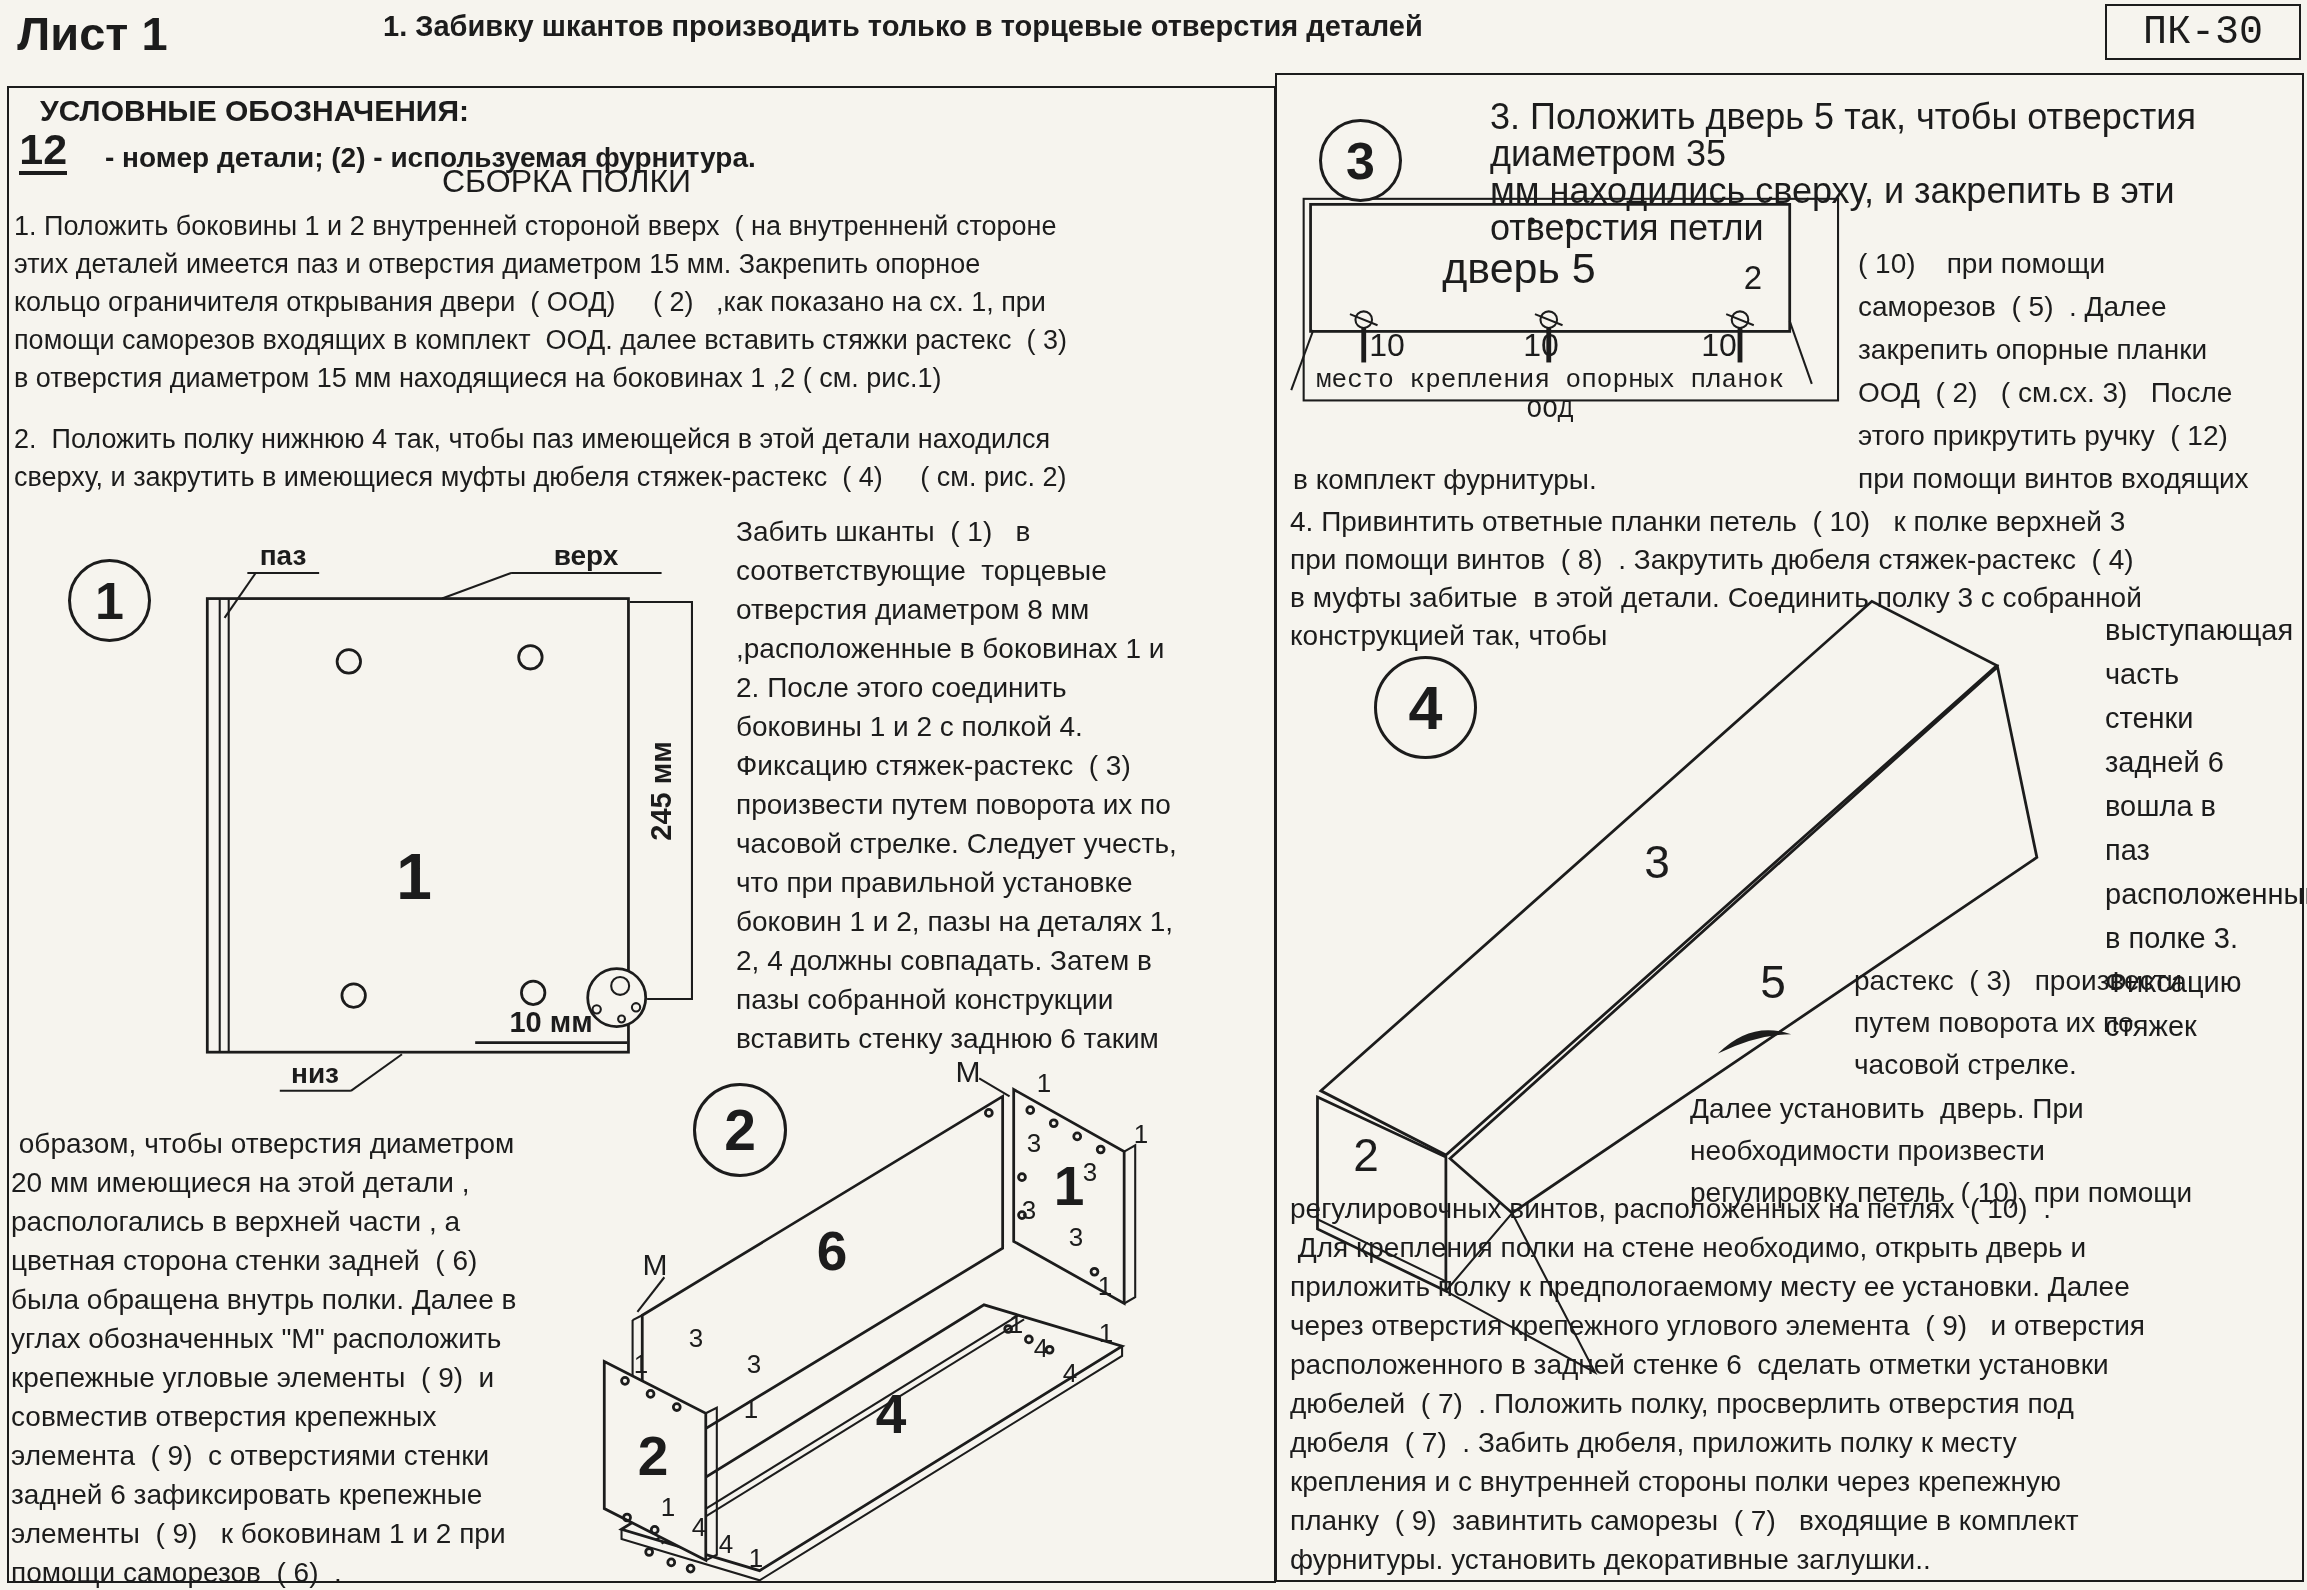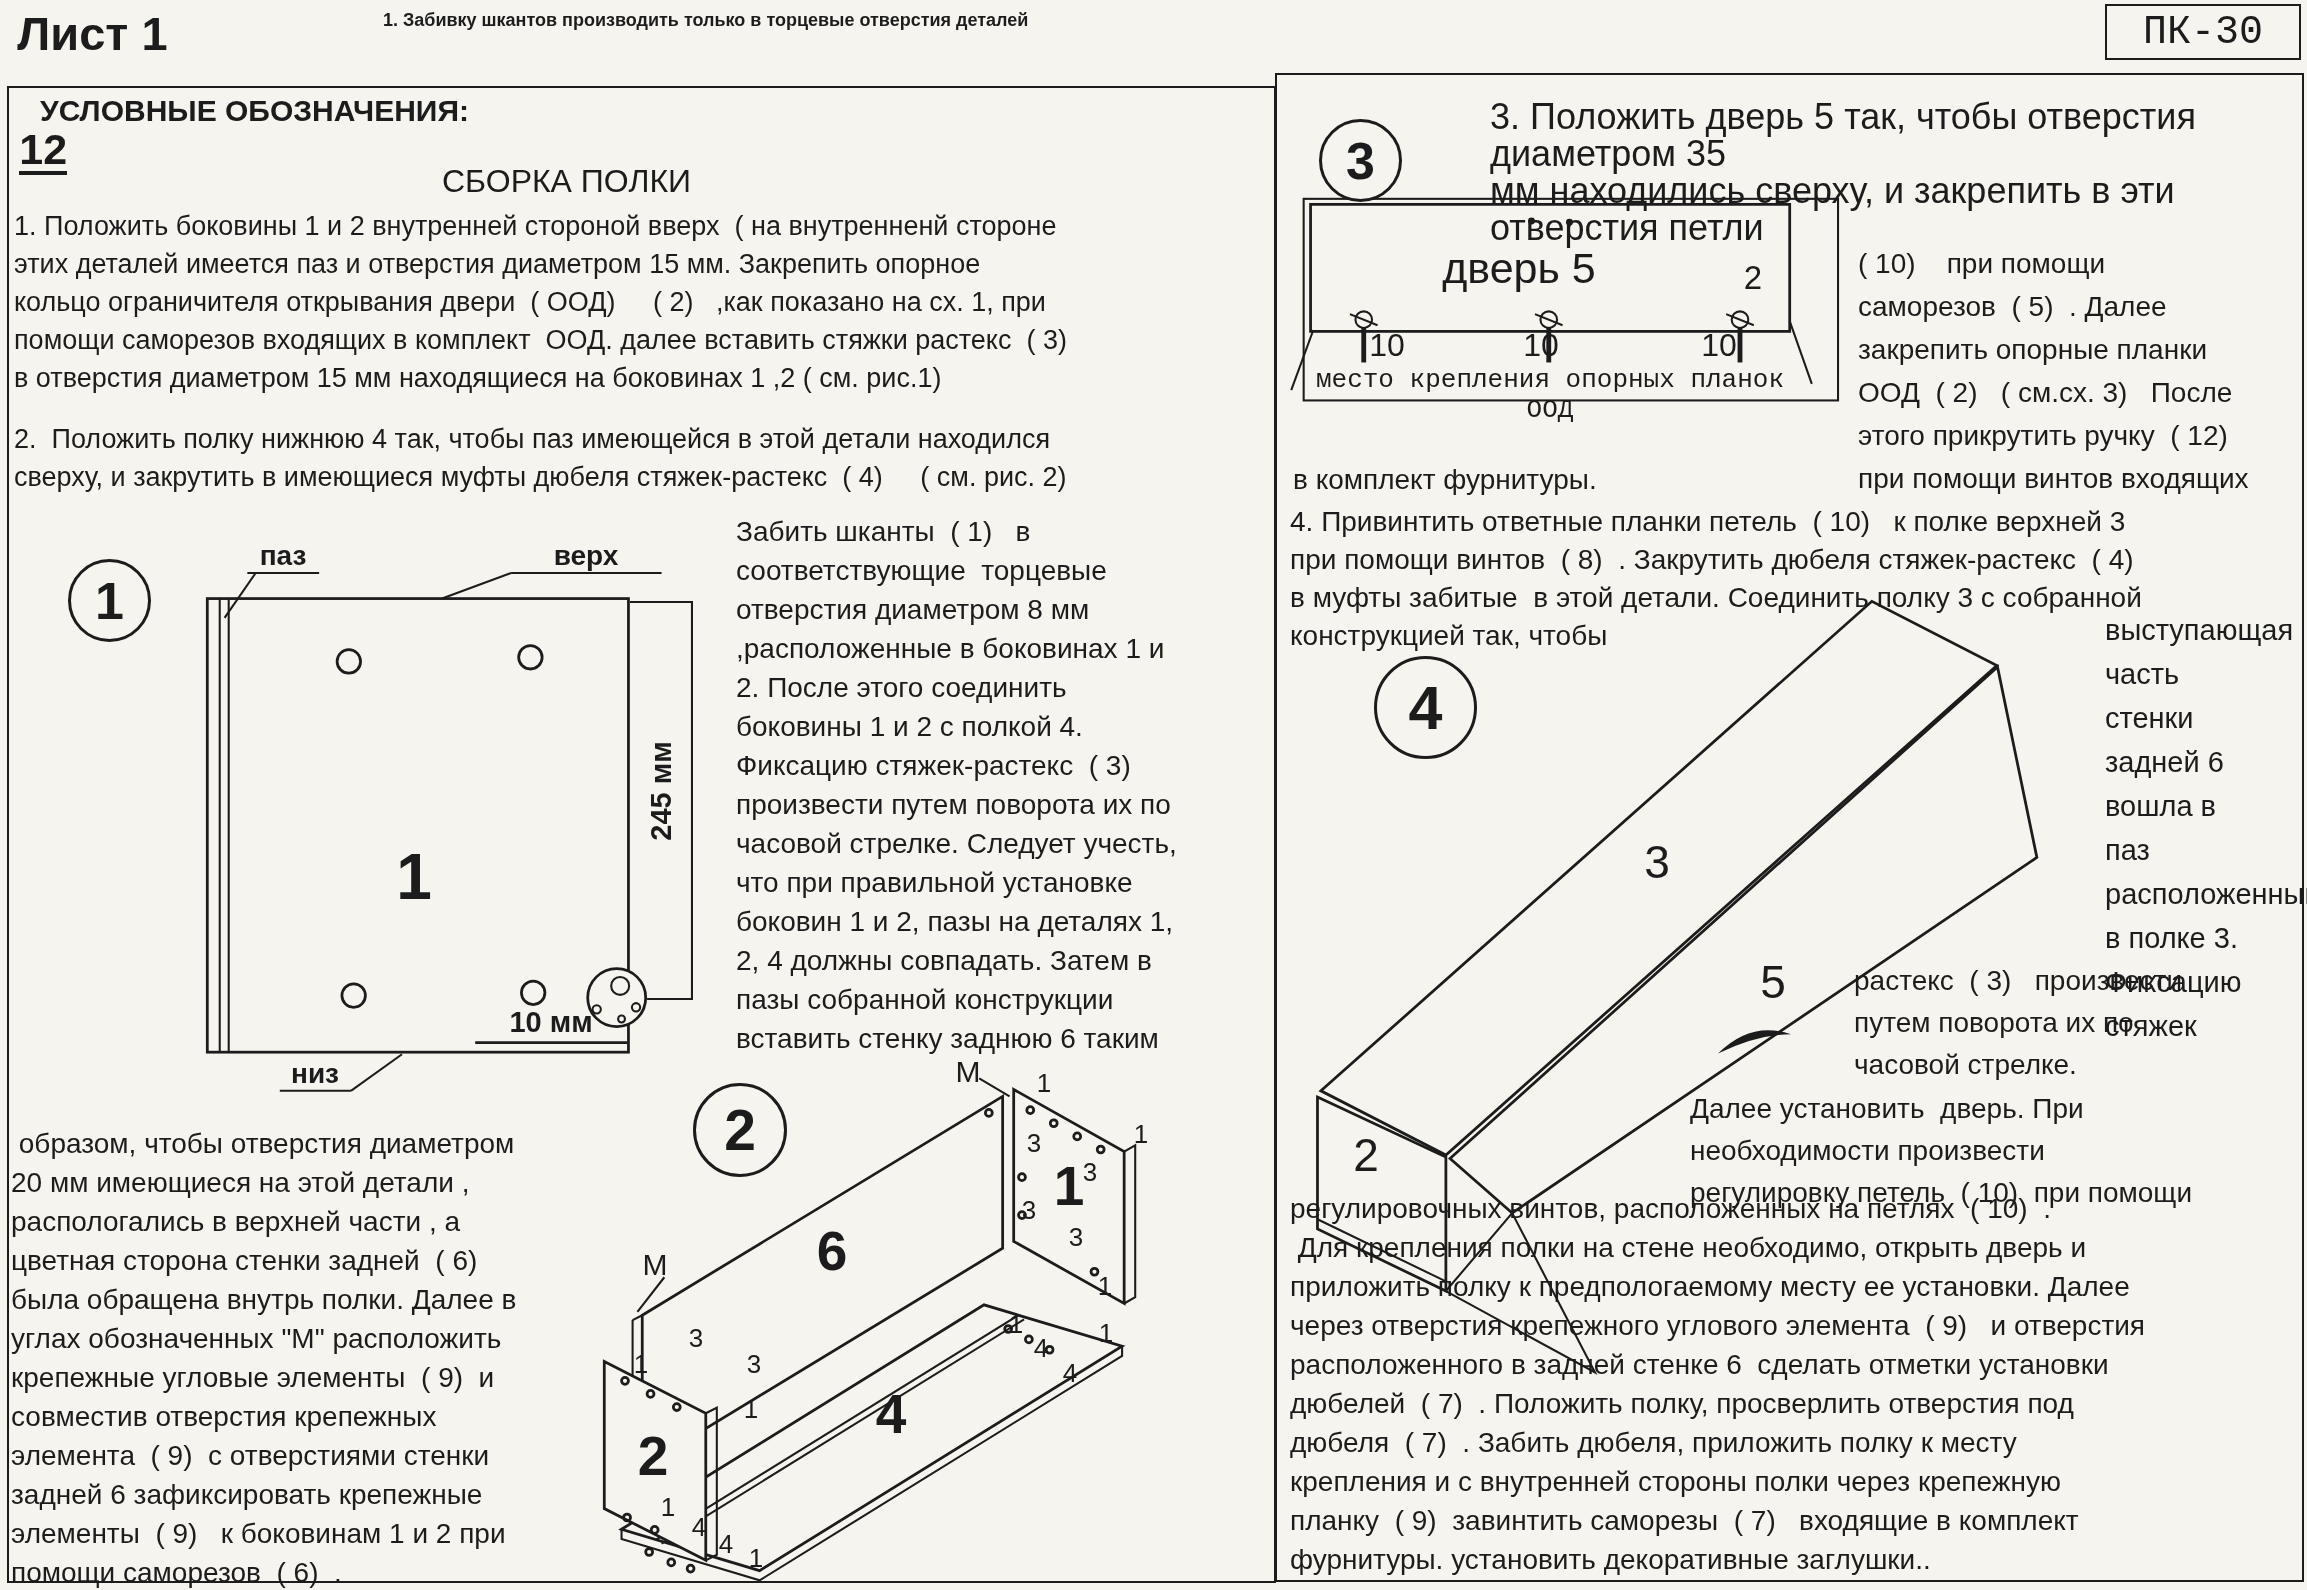--- a/index.html
+++ b/index.html
@@ -123,28 +123,29 @@
       <polygon points="1913,1580 2711,871 2892,964 2094,1673" class="paper"></polygon>
       <polygon points="2100,1678 2893,966 2950,1242 2190,1757" class="paper"></polygon>
       <polygon points="1908,1589 2094,1676 2094,1870 1908,1780" class="paper"></polygon>
       <line x1="1908" y1="1766" x2="2094" y2="1856" stroke-width="3"></line>
       <polygon points="2094,1870 2310,1988 2190,1757" stroke-width="3"></polygon>
       <path d="M2488,1526 Q2536,1478 2594,1498 Q2545,1498 2488,1526 Z" class="fill"></path>
     </g>
   </svg>
 
   <div class="abs bold" style="left:17.3px;top:5.5px;font-size:47px;">Лист 1</div>
-  <div class="abs bold" style="left:383px;top:9.7px;font-size:18px;">1. Забивку шкантов производить только в торцевые отверстия деталей</div>
+  <div class="abs bold" style="left:383px;top:9.7px;font-size:29px;">1. Забивку шкантов производить только в торцевые отверстия деталей</div>
   <div class="box" style="left:2105px;top:4.1px;width:192px;height:52px;display:flex;align-items:center;justify-content:center;font-size:40px;">ПК-30</div>
 
   <div class="box" style="left:7px;top:86px;width:1265px;height:1493px;"></div>
   <div class="box" style="left:1275px;top:73px;width:1025px;height:1505px;"></div>
 
   <div class="abs bold" style="left:40px;top:94px;font-size:30px;">УСЛОВНЫЕ ОБОЗНАЧЕНИЯ:</div>
   <div class="abs bold" style="left:19.3px;top:127px;font-size:43px;border-bottom:4.1px solid #1c1c1c;line-height:44px;">12</div>
+  <div class="abs bold" style="left:105px;top:142px;font-size:28px;">- номер детали;  (2) - используемая фурнитура.</div>
   <div class="abs" style="left:394px;top:163px;width:345px;text-align:center;font-size:32px;">СБОРКА ПОЛКИ</div>
 
   <div class="txt" style="left:14px;top:207px;font-size:27px;">1. Положить боковины 1 и 2 внутренней стороной вверх  ( на внутренненй стороне
 этих деталей имеется паз и отверстия диаметром 15 мм. Закрепить опорное
 кольцо ограничителя открывания двери  ( ООД)     ( 2)   ,как показано на сх. 1, при
 помощи саморезов входящих в комплект  ООД. далее вставить стяжки растекс  ( 3)
 в отверстия диаметром 15 мм находящиеся на боковинах 1 ,2 ( см. рис.1)</div>
   <div class="txt" style="left:14px;top:420px;font-size:27px;">2.  Положить полку нижнюю 4 так, чтобы паз имеющейся в этой детали находился
 сверху, и закрутить в имеющиеся муфты дюбеля стяжек-растекс  ( 4)     ( см. рис. 2)</div>
   <div class="txt" style="left:724px;top:512px;font-size:28px;line-height:39px;margin-left:12px;">Забить шканты  ( 1)   в

